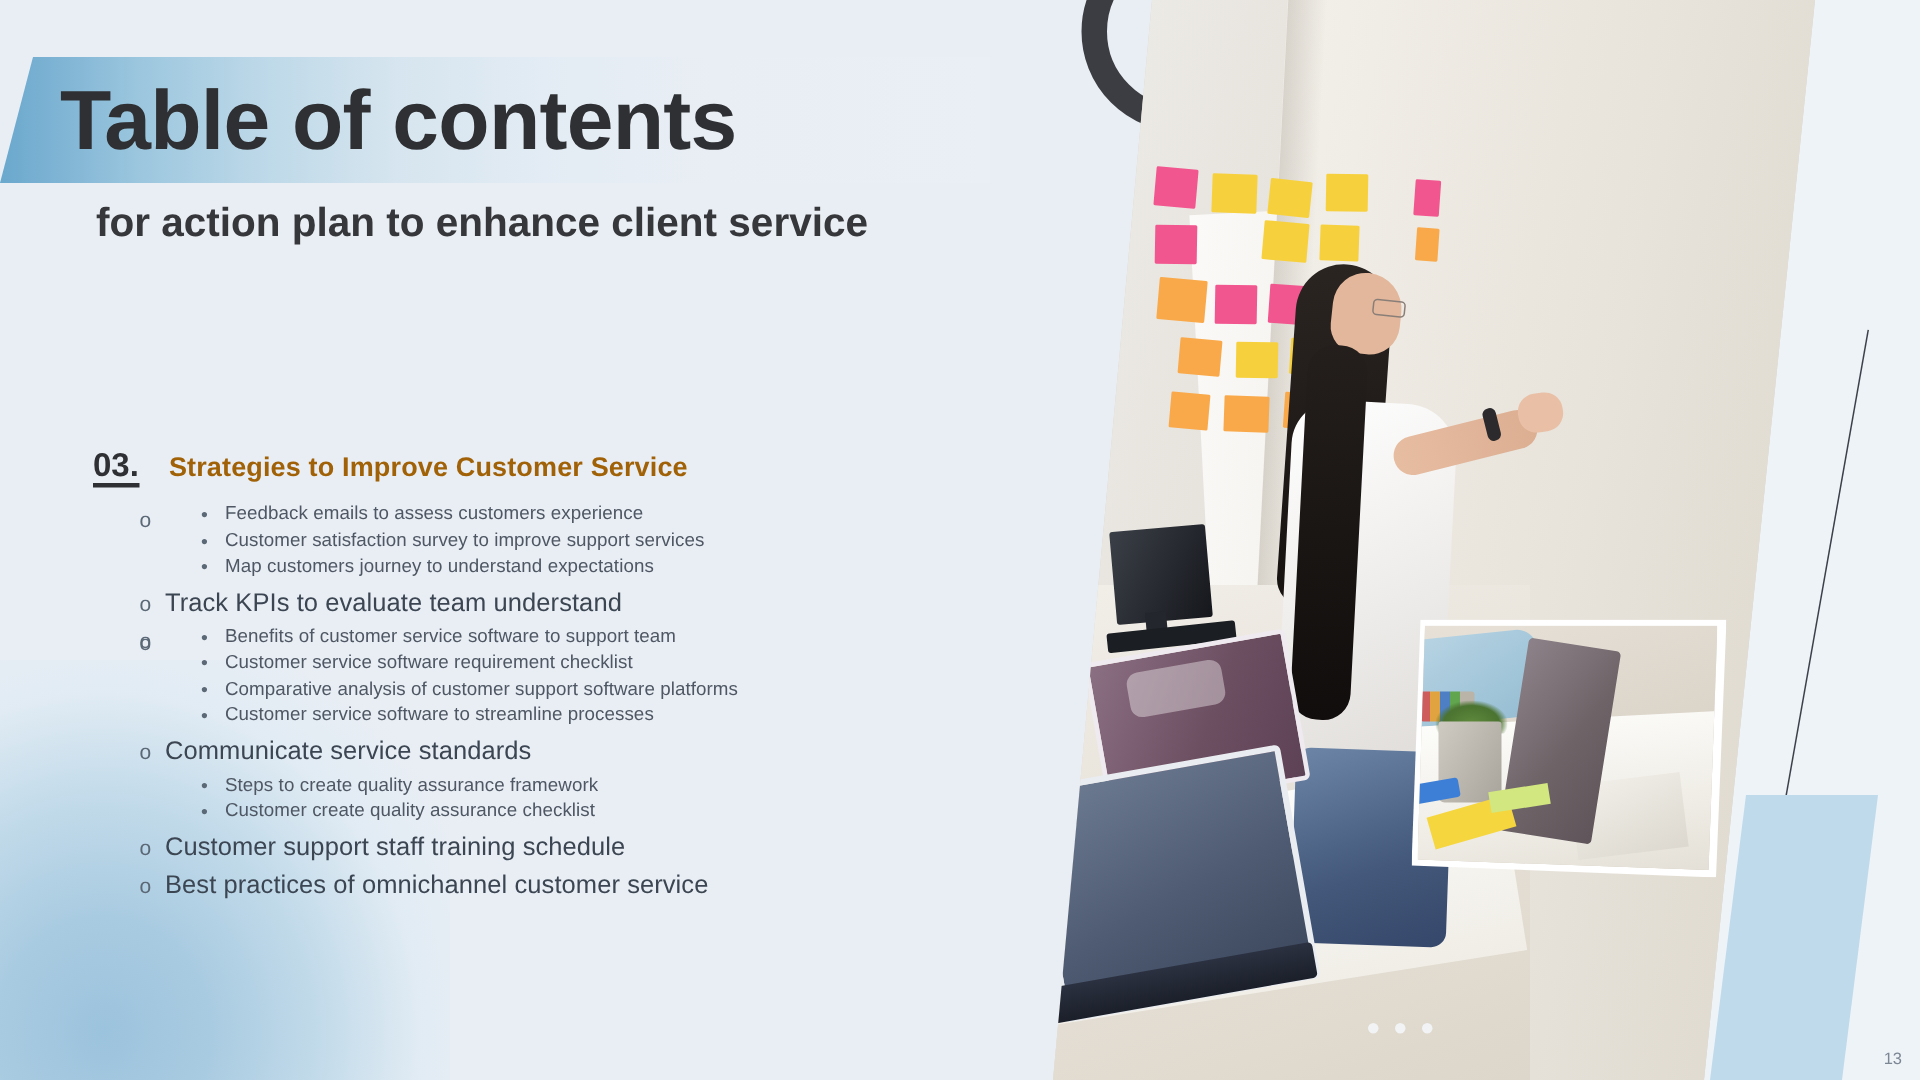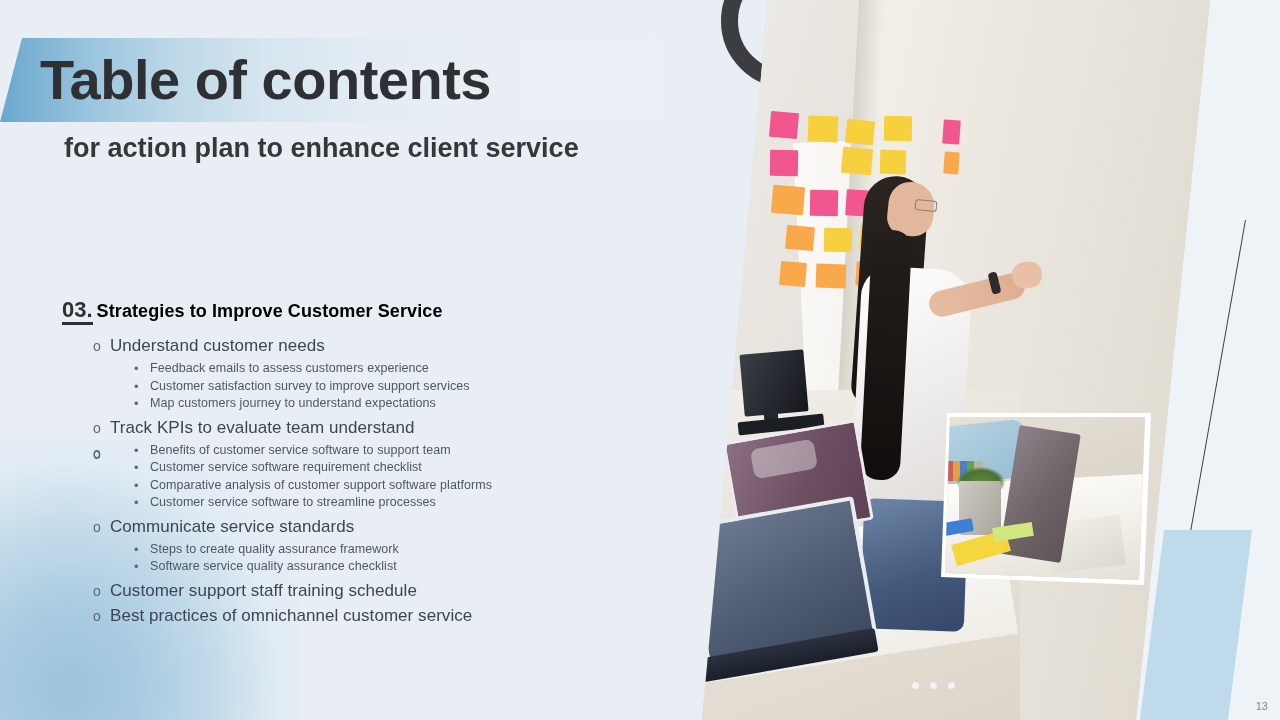--- a/index.html
+++ b/index.html
@@ -82,35 +82,35 @@
   
   .section {
     position: absolute;
     left: 62px;
     top: 298px;
     width: 600px;
   }
   .section-head {
     display: flex;
     align-items: flex-start;
-    gap: 4px;
+    gap: 20px;
     margin-bottom: 9px;
   }
   .section-num {
     font-size: 22px;
     font-weight: bold;
     color: #2f3033;
     border-bottom: 3px solid #2f3033;
     line-height: 23px;
     padding-bottom: 1px;
   }
   .section-title {
     font-size: 18px;
     font-weight: bold;
-    color: #000000;
+    color: #a16207;
     line-height: 26px;
     letter-spacing: 0.1px;
   }
 
   ul.lvl1 {
     list-style: none;
     margin: 0;
     padding: 0 0 0 48px;
   }
   ul.lvl1 > li.l1 {
@@ -486,36 +486,36 @@
   <div class="title-band"></div>
   <div class="title-main">Table of contents</div>
   <div class="title-sub">for action plan to enhance client service</div>
 
   <div class="section">
     <div class="section-head">
       <span class="section-num">03.</span>
       <span class="section-title">Strategies to Improve Customer Service</span>
     </div>
     <ul class="lvl1" id="toc-list">
-        <li class="l1"><span class="mk">o</span><span>Understand customer needs</span><ul class="lvl2">
+        <li class="l1"><span class="mk">o</span><ul class="lvl2">
             <li class="l2"><span class="mk">•</span><span>Feedback emails to assess customers experience</span></li>
             <li class="l2"><span class="mk">•</span><span>Customer satisfaction survey to improve support services</span></li>
             <li class="l2"><span class="mk">•</span><span>Map customers journey to understand expectations</span></li>
           </ul></li>
         <li class="l1 gap-top"><span class="mk">o</span><span>Track KPIs to evaluate team understand</span></li>
         <li class="l1"><span class="mk">o</span></li>
         <li class="l1"><span class="mk">o</span><ul class="lvl2">
             <li class="l2"><span class="mk">•</span><span>Benefits of customer service software to support team</span></li>
             <li class="l2"><span class="mk">•</span><span>Customer service software requirement checklist</span></li>
             <li class="l2"><span class="mk">•</span><span>Comparative analysis of customer support software platforms</span></li>
             <li class="l2"><span class="mk">•</span><span>Customer service software to streamline processes</span></li>
           </ul></li>
         <li class="l1"><span class="mk">o</span><span>Communicate service standards</span><ul class="lvl2">
             <li class="l2"><span class="mk">•</span><span>Steps to create quality assurance framework</span></li>
-            <li class="l2"><span class="mk">•</span><span>Software service quality assurance checklist</span></li>
+            <li class="l2"><span class="mk">•</span><span>Customer create quality assurance checklist</span></li>
           </ul></li>
         <li class="l1 gap-top"><span class="mk">o</span><span>Customer support staff training schedule</span></li>
         <li class="l1"><span class="mk">o</span><span>Best practices of omnichannel customer service</span></li>
       </ul>
   </div>
 
   <div class="page-num">13</div>
 </div>
 
 </body></html>

